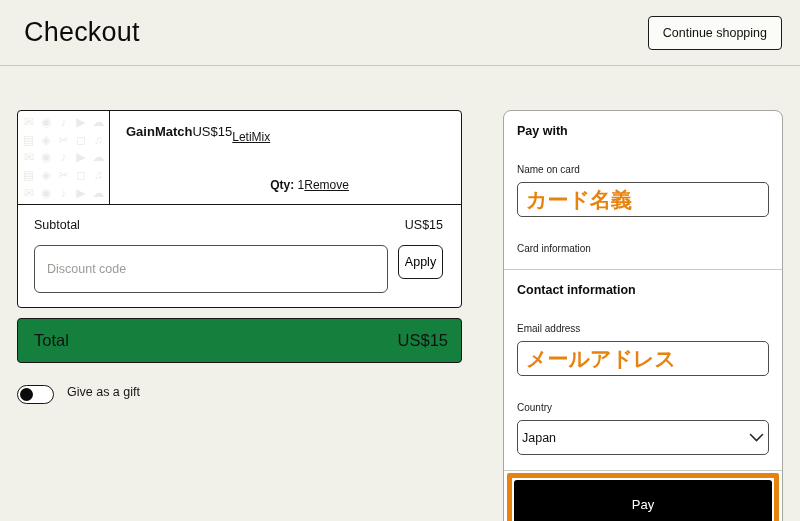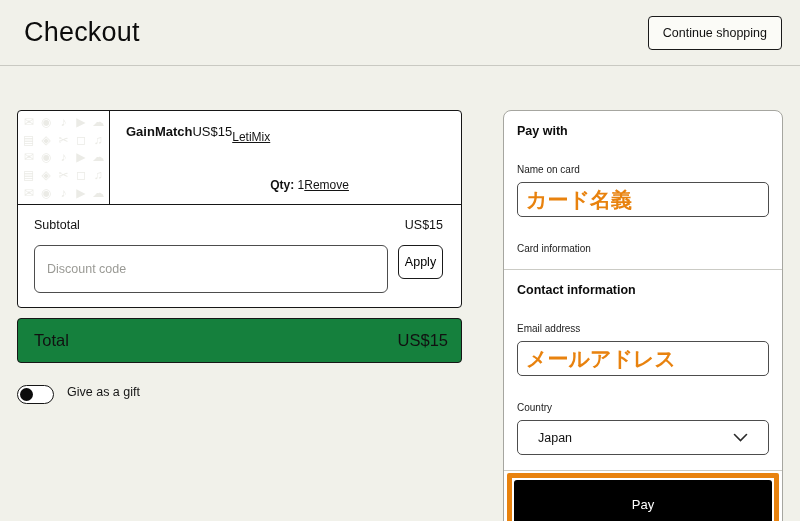--- a/index.html
+++ b/index.html
@@ -156,21 +156,21 @@
   .field.split { justify-content: space-between; }
   .annotation-jp {
     font-weight: bold;
     font-size: 21px;
     color: #e8820e;
     white-space: nowrap;
     line-height: 1;
   }
   .card-divider { height: 1px; background: #cbcbc5; }
 
-  .select-field { cursor: pointer; justify-content: space-between; padding: 0 20px; }
+  .select-field { cursor: pointer; justify-content: space-between; padding: 0 4px; }
   .select-value { font-size: 12.5px; color: #111; }
   .chevron { display: flex; align-items: center; }
 
   
   .pay-area { padding: 2px 3px 1px 3px; }
   .orange-frame {
     border: 5px solid #e8820e;
     border-radius: 2px;
     padding: 2px;
     background: #fff;

